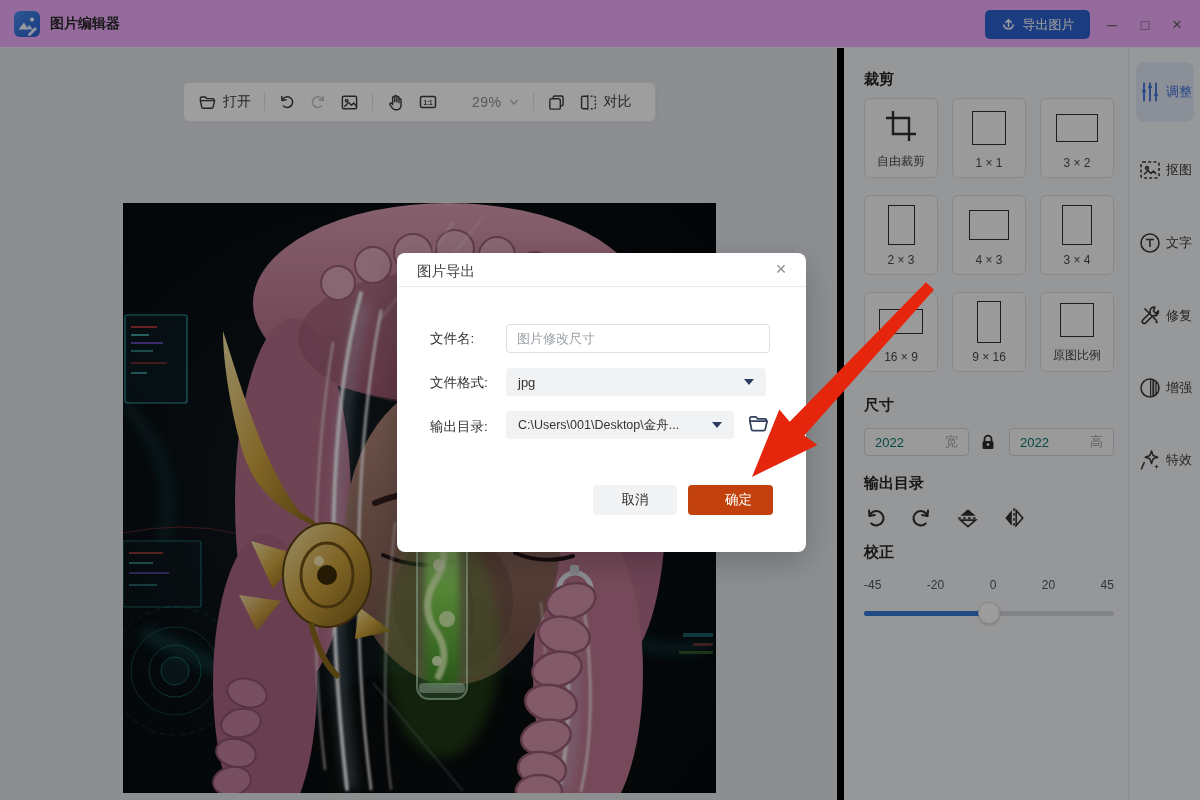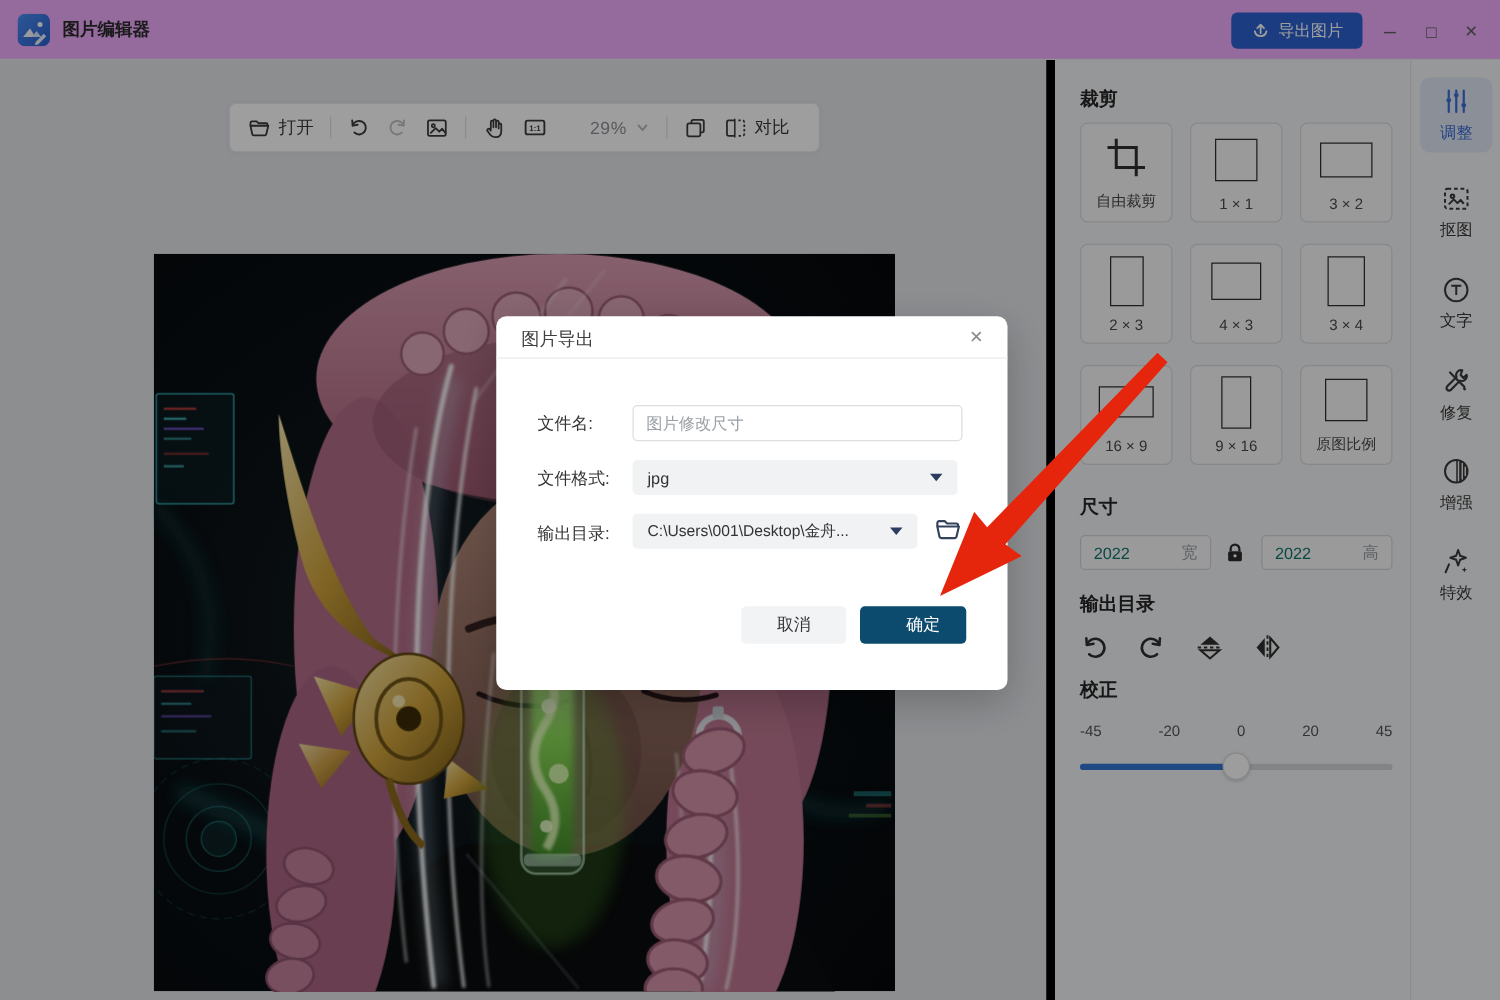--- a/index.html
+++ b/index.html
@@ -37,38 +37,38 @@
   .size-box input { width:58px; border:none; outline:none; background:transparent; font-size:13px; color:#0f766e; font-family:"Liberation Sans",sans-serif; }
   .size-suffix { margin-left:auto; font-size:13px; color:#9aa0a6; }
   .rficon { position:absolute; width:24px; height:24px; cursor:pointer; }
   .ticks { position:absolute; left:20px; width:250px; display:flex; justify-content:space-between; font-size:12px; color:#4f5458; }
   .slider-track { position:absolute; left:20px; width:250px; height:5px; border-radius:3px; background:#d3d5d9; cursor:pointer; }
   .slider-fill { width:50%; height:5px; border-radius:3px; background:#3478d6; }
   .slider-handle { position:absolute; left:114px; top:-9px; width:22px; height:22px; border-radius:50%; background:#fdfdfd; border:1px solid #dcdee2; box-shadow:0 1px 3px rgba(0,0,0,.18); cursor:pointer; }
 
   
   .iconbar { left:1128px; top:48px; width:72px; height:752px; background:#f4f5f7; border-left:1px solid #e2e4e7; z-index:1; }
-  .side-item { position:absolute; left:7px; width:58px; height:60px; border-radius:8px; display:flex; flex-direction:column; align-items:center; justify-content:center; gap:4px; cursor:pointer; }
+  .side-item { position:absolute; left:7px; width:58px; height:60px; border-radius:8px; display:flex; flex-direction:row; align-items:center; justify-content:center; gap:4px; cursor:pointer; }
   .side-item .slbl { font-size:13px; color:#3a3a3a; }
   .side-item.active { background:#e1e8f5; }
   .side-item.active .slbl { color:#3d6fd8; }
 
   
   .overlay { left:0; top:0; width:1200px; height:800px; background:rgba(0,0,0,.38); z-index:50; }
   .dialog { left:397px; top:253px; width:409px; height:299px; background:#fff; border-radius:8px; z-index:60; box-shadow:0 10px 32px rgba(0,0,0,.22); }
   .dlg-header { position:absolute; left:0; top:0; width:100%; height:34px; border-bottom:1px solid #ececec; }
   .dlg-title { position:absolute; left:20px; top:9px; font-size:14.5px; color:#404040; }
   .dlg-close { position:absolute; right:14px; top:6px; font-size:18px; color:#8a8a8a; width:22px; height:22px; text-align:center; cursor:pointer; }
   .dlg-label { position:absolute; left:33px; width:72px; font-size:13.5px; color:#333; }
   .dlg-input { position:absolute; left:109px; width:264px; height:29px; border:1px solid #dcdee2; border-radius:4px; padding:0 10px; font-size:13px; color:#9aa0a6; outline:none; background:#fff; font-family:"Liberation Sans",sans-serif; }
   .dlg-select { position:absolute; left:109px; height:28px; background:#f1f2f4; border-radius:4px; display:flex; align-items:center; padding:0 12px; font-size:13px; color:#333; cursor:pointer; }
   .caret { width:0; height:0; border-left:5px solid transparent; border-right:5px solid transparent; border-top:6px solid #2b3c5e; margin-left:auto; }
   .btn { position:absolute; height:30px; border-radius:4px; display:flex; align-items:center; justify-content:center; font-size:13.5px; cursor:pointer; }
   .btn-cancel { left:196px; top:232px; width:84px; background:#f2f3f5; color:#333; }
-  .btn-ok { left:291px; top:232px; width:85px; background:#0c4a6e; color:#fff;padding-left:16px; }
+  .btn-ok { left:291px; top:232px; width:85px; background:#c2410c; color:#fff;padding-left:16px; }
   .arrow-layer { left:0; top:0; width:1200px; height:800px; z-index:70; pointer-events:none; }
 </style>
 </head>
 <body>
 
 <div class="abs titlebar">
   <svg class="abs logo" viewBox="0 0 26 26">
     <defs>
         <linearGradient id="lg" x1="0" y1="0" x2="1" y2="1">
       <stop offset="0" stop-color="#4a8ef0"></stop>

